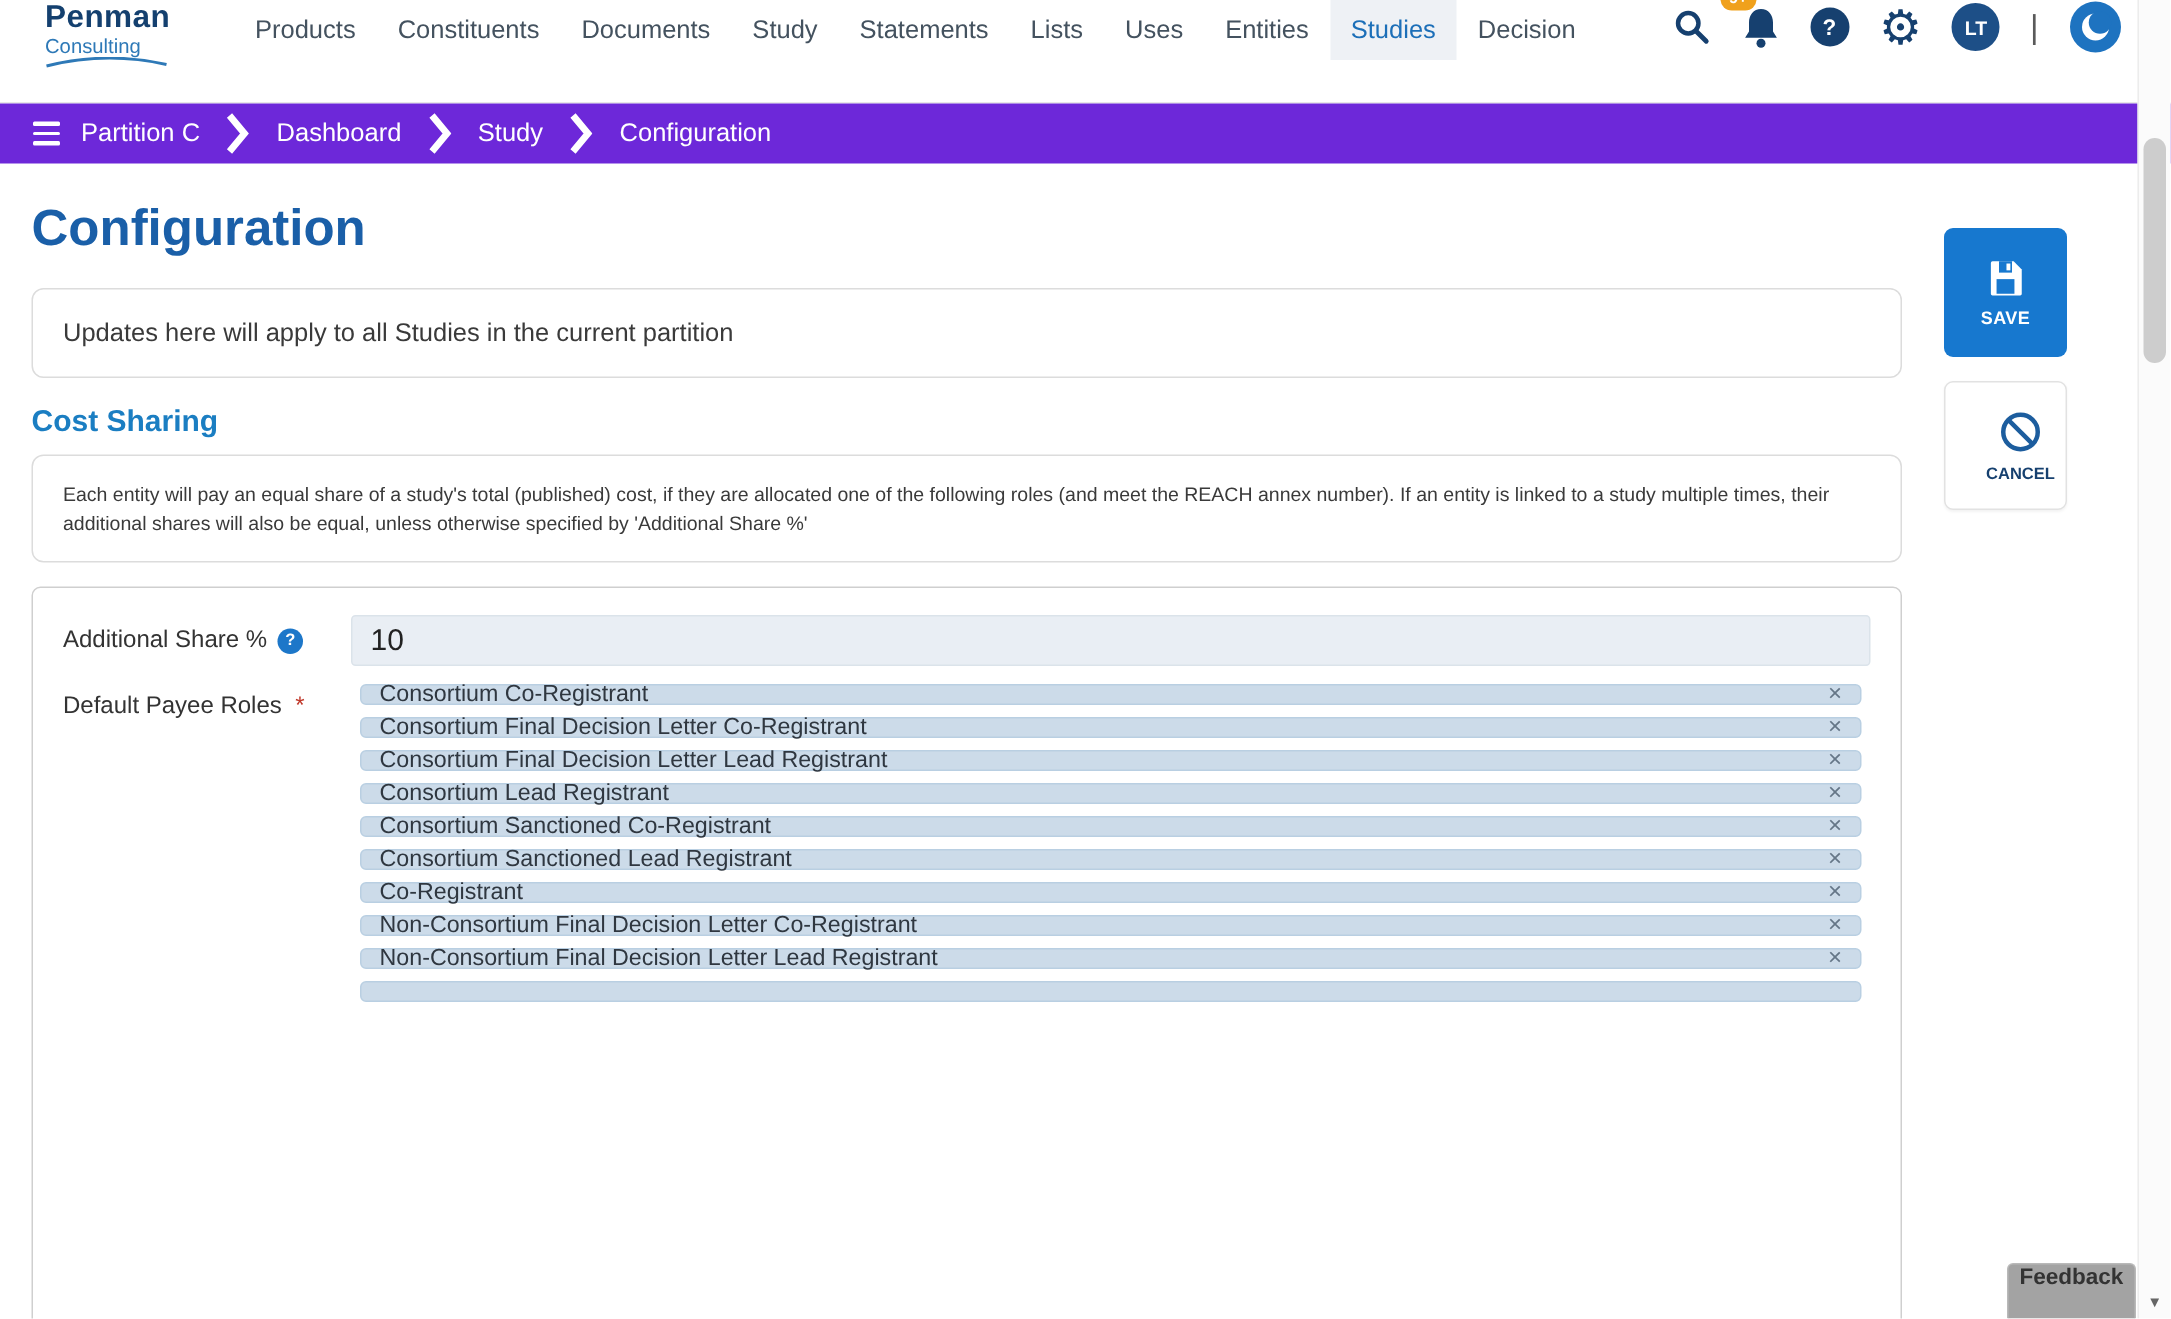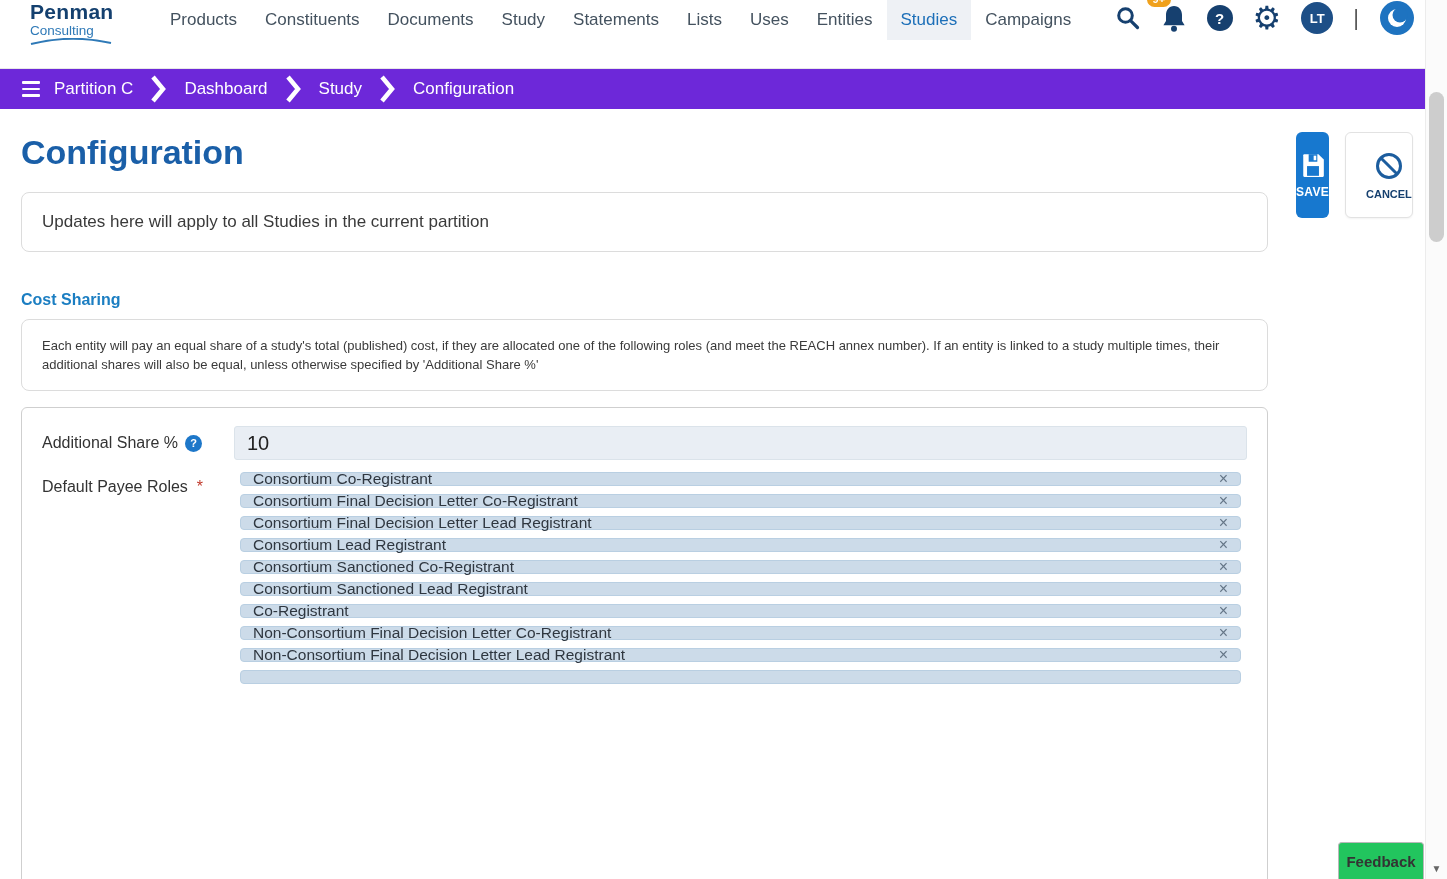--- a/index.html
+++ b/index.html
@@ -51,21 +51,21 @@
   .crumb-sep { margin:0 18px; display:flex; align-items:center; }
 
   
   .content { padding:24px 0 0 21px; position:relative; }
   .page-title { margin:0; font-size:34px; font-weight:bold; color:#1a5fa8; }
   .main-col { width:1247px; }
   .notice-box {
     margin-top:20px; border:1px solid #dcdcdc; border-radius:8px;
     padding:19px 20px; font-size:17px; color:#3a3a3a;
   }
-  .section-title { margin:39px 0 10px; font-size:16px; font-weight:bold; color:#1b7ec2; }
+  .section-title { margin:18px 0 10px; font-size:20px; font-weight:bold; color:#1b7ec2; }
   .desc-box {
     border:1px solid #dcdcdc; border-radius:8px; padding:16px 20px;
     font-size:13px; color:#3a3a3a; line-height:1.47;
   }
   .form-panel {
     margin-top:16px; border:1px solid #cfcfcf; border-radius:6px;
     padding:18px 20px; height:600px;
   }
   .form-row { display:flex; align-items:center; margin-bottom:12px; }
   .form-row.top { align-items:flex-start; margin-top:8px; }
@@ -82,37 +82,37 @@
     font-size:20px; color:#222; padding:0 12px; font-family:"Liberation Sans", sans-serif;
   }
   .tags { flex:1; display:flex; flex-direction:column; gap:8px; padding:0 6px; }
   .tag {
     height:14px; background:#ccdbe9; border:1px solid #b9cfe2; border-radius:4px;
     display:flex; align-items:center; padding:0 12px; font-size:15.5px; color:#2f3740;
   }
   .tag-x { margin-left:auto; color:#657687; font-size:16px; cursor:pointer; line-height:1; }
 
   
-  .action-col { position:absolute; top:132px; right:69px; width:82px; display:flex; flex-direction:row; gap:16px; z-index:10; }
+  .action-col { position:absolute; top:152px; right:69px; width:82px; display:flex; flex-direction:column; gap:16px; z-index:10; }
   .btn-save {
     height:86px; background:#1778cf; border-radius:6px; color:#fff; cursor:pointer;
     display:flex; flex-direction:column; align-items:center; justify-content:center; gap:7px;
     font-size:12px; font-weight:bold; letter-spacing:.3px;
   }
   .btn-cancel {
     height:86px; background:#fff; border:1px solid #e2e2e2; border-radius:6px; cursor:pointer;
     display:flex; flex-direction:column; align-items:center; justify-content:center; gap:7px;
     font-size:11px; font-weight:bold; color:#16406f; box-shadow:0 1px 2px rgba(0,0,0,.05);padding-left:20px;
   }
 
   
   .feedback-btn {
     position:absolute; bottom:0; right:23px; width:86px; height:37px; z-index:60;
-    background:#22c55e; border:1px solid #b9b9b9; border-bottom:none; border-radius:4px 4px 0 0;
-    display:flex; align-items:center; justify-content:center;
+    background:#a3a3a3; border:1px solid #b9b9b9; border-bottom:none; border-radius:4px 4px 0 0;
+    display:flex; align-items:flex-start; justify-content:center;
     font-size:15px; font-weight:600; color:#333; cursor:pointer;
   }
   .scrollbar {
     position:absolute; top:0; right:0; width:22px; height:879px; z-index:50;
     background:#fbfbfb; border-left:1px solid #ececec;
   }
   .scroll-thumb { position:absolute; top:92px; left:3px; width:15px; height:150px; background:#cdcdcd; border-radius:8px; cursor:pointer; }
   .scroll-down {
     position:absolute; bottom:2px; left:0; width:100%; height:18px; cursor:pointer;
     display:flex; align-items:center; justify-content:center; color:#666; font-size:10px;
@@ -133,21 +133,21 @@
   <nav class="nav-items">
     <a class="nav-item">Products</a>
     <a class="nav-item">Constituents</a>
     <a class="nav-item">Documents</a>
     <a class="nav-item">Study</a>
     <a class="nav-item">Statements</a>
     <a class="nav-item">Lists</a>
     <a class="nav-item">Uses</a>
     <a class="nav-item">Entities</a>
     <a class="nav-item active">Studies</a>
-    <a class="nav-item">Campaigns</a>
+    <a class="nav-item">Decision</a>
   </nav>
 
   <div class="nav-right">
     <span class="icon-btn">
       <svg width="26" height="26" viewBox="0 0 26 26">
           <circle cx="10.5" cy="10.5" r="6.8" stroke="#16406f" stroke-width="3" fill="none"></circle>
           <line x1="15.8" y1="15.8" x2="22.5" y2="22.5" stroke="#16406f" stroke-width="3.2" stroke-linecap="round"></line>
         </svg>
     </span>
     <span class="icon-btn">

